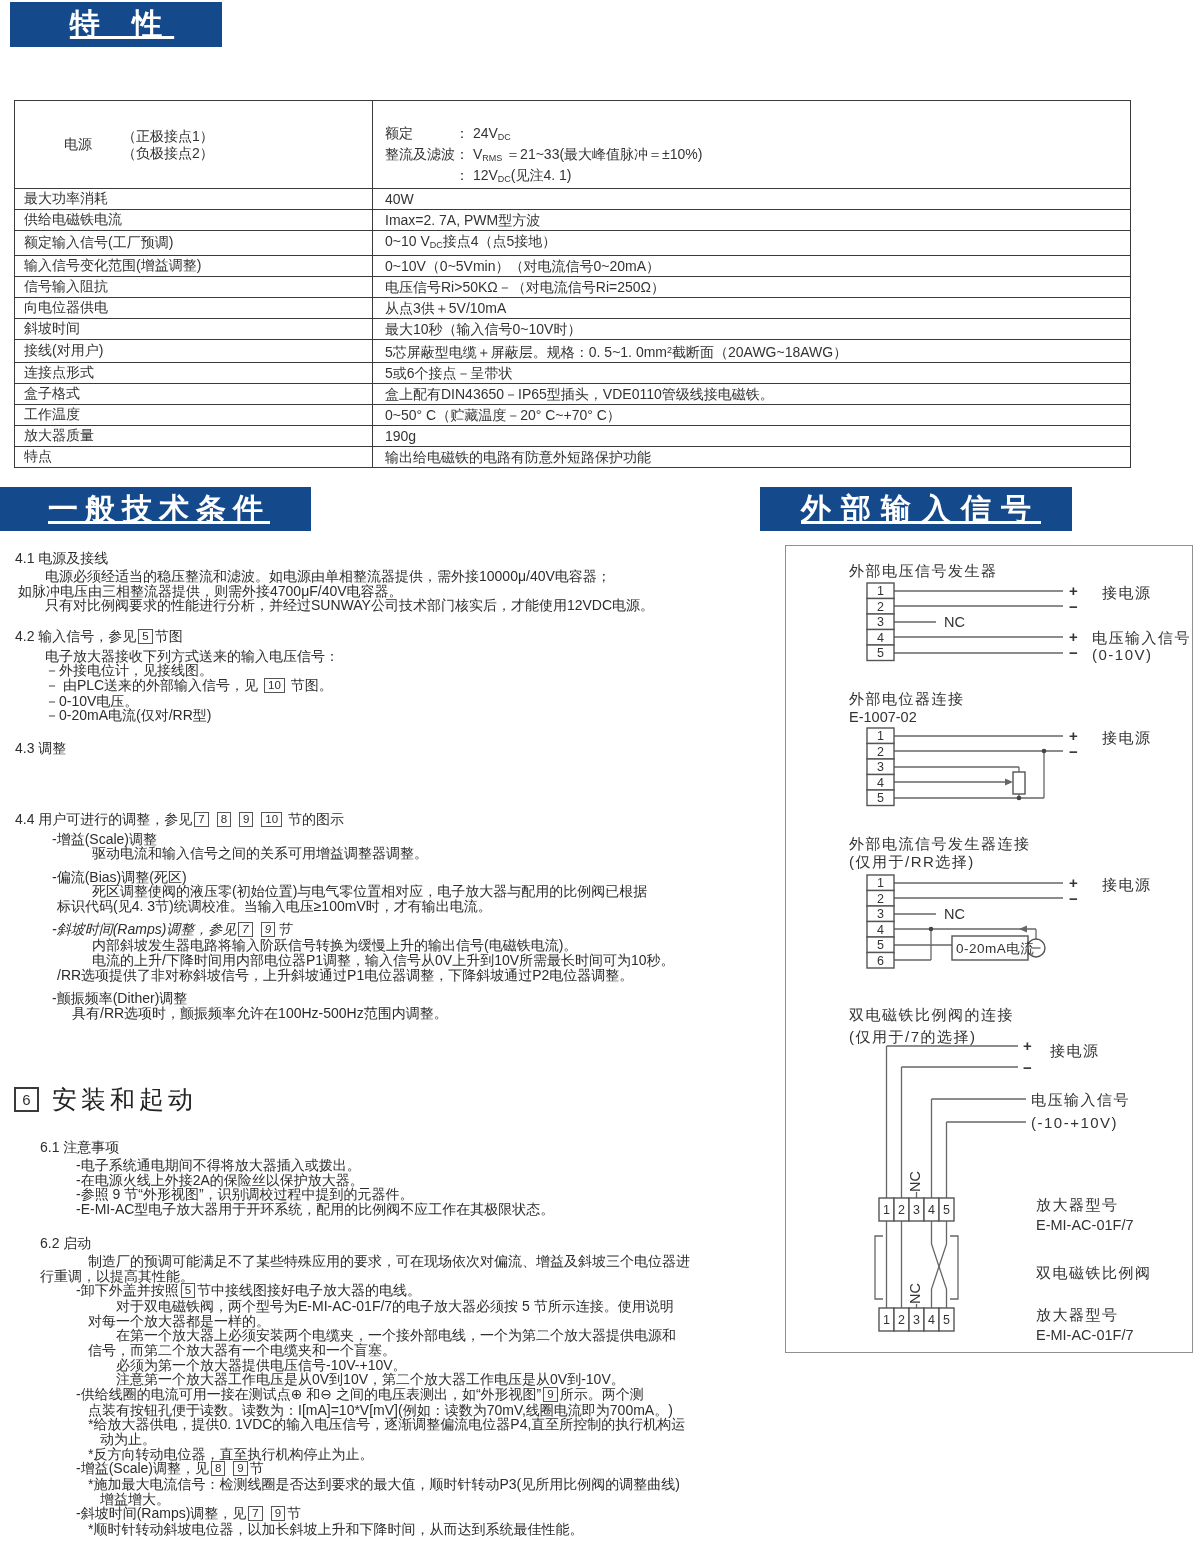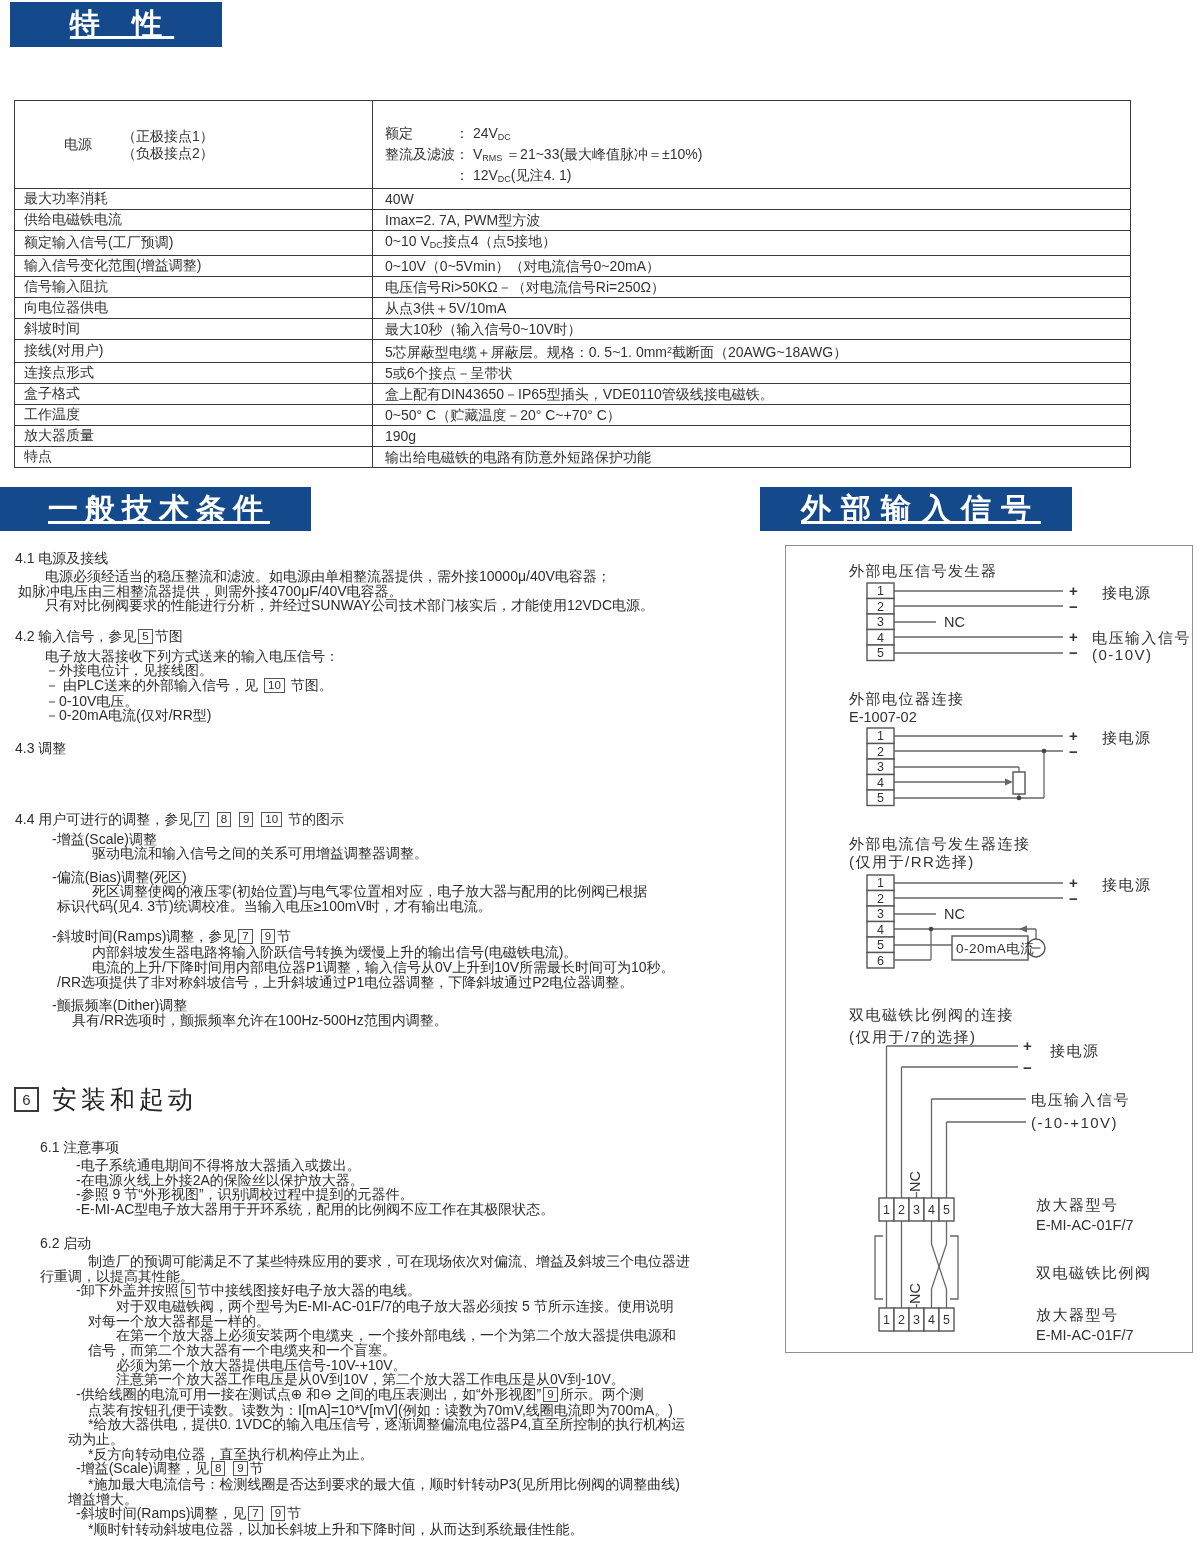--- a/index.html
+++ b/index.html
@@ -33,21 +33,21 @@
   sub{font-size:9px;vertical-align:-2px}
   sup{font-size:9px;vertical-align:4px}
   .nbox{display:inline-block;border:1px solid #555;padding:0 3px;font-size:11.5px;line-height:13px;margin:0 2px;position:relative;top:-1px}
 
   
   .sec{position:absolute;left:15px;width:775px}
   .tl{font-size:14px;line-height:14.6px;white-space:nowrap;color:#2d2d2d}
   .shead{margin-bottom:3.5px}
   .ind0{margin-left:0}.ind1{margin-left:30px}.ind2{margin-left:3px}.ind3{margin-left:37px}
   .ind4{margin-left:77px}.ind5{margin-left:42px}.ind6{margin-left:57px}.ind7{margin-left:25px}
-  .ind8{margin-left:61px}.ind9{margin-left:73px}.ind10{margin-left:101px}.ind11{margin-left:53px}
+  .ind8{margin-left:61px}.ind9{margin-left:73px}.ind10{margin-left:101px}.ind11{margin-left:85px}
 
   
   .s6h{position:absolute;left:14px;top:1083px;display:flex;align-items:center;gap:13px}
   .s6num{width:21px;height:21px;border:2px solid #3a3a3a;font-size:15px;display:flex;align-items:center;justify-content:center;color:#333}
   .s6title{font-size:25px;letter-spacing:4px;color:#222}
 
   
   .dbox{position:absolute;left:785px;top:545px;width:408px;height:808px;border:1px solid #909090;box-sizing:border-box}
   svg text{font-family:"Liberation Sans","DejaVu Sans",sans-serif}
   .wire{stroke:#666;stroke-width:1.3;fill:none}
@@ -194,21 +194,21 @@
   <div class="tl shead ind0">4.3 调整</div>
 </div>
 <div class="sec" style="top:812px">
   <div class="tl shead ind0">4.4 用户可进行的调整，参见<span class="nbox">7</span> <span class="nbox">8</span> <span class="nbox">9</span> <span class="nbox">10</span> 节的图示</div>
   <div>
       <div class="tl ind3">-增益(Scale)调整</div>
       <div class="tl ind4">驱动电流和输入信号之间的关系可用增益调整器调整。</div>
       <div class="tl ind3" style="margin-top: 9px;">-偏流(Bias)调整(死区)</div>
       <div class="tl ind4">死区调整使阀的液压零(初始位置)与电气零位置相对应，电子放大器与配用的比例阀已根据</div>
       <div class="tl ind5">标识代码(见4. 3节)统调校准。当输入电压≥100mV时，才有输出电流。</div>
-      <div class="tl ind3" style="margin-top: 16px;">-斜坡时间(Ramps)调整，参见<span class="nbox">7</span> <span class="nbox">9</span>节</div>
+      <div class="tl ind3" style="margin-top: 9px; font-style: italic;">-斜坡时间(Ramps)调整，参见<span class="nbox">7</span> <span class="nbox">9</span>节</div>
       <div class="tl ind4">内部斜坡发生器电路将输入阶跃信号转换为缓慢上升的输出信号(电磁铁电流)。</div>
       <div class="tl ind4">电流的上升/下降时间用内部电位器P1调整，输入信号从0V上升到10V所需最长时间可为10秒。</div>
       <div class="tl ind5">/RR选项提供了非对称斜坡信号，上升斜坡通过P1电位器调整，下降斜坡通过P2电位器调整。</div>
       <div class="tl ind3" style="margin-top: 9px;">-颤振频率(Dither)调整</div>
       <div class="tl ind6">具有/RR选项时，颤振频率允许在100Hz-500Hz范围内调整。</div>
     </div>
 </div>
 
 <div class="s6h">
   <span class="s6num">6</span>

